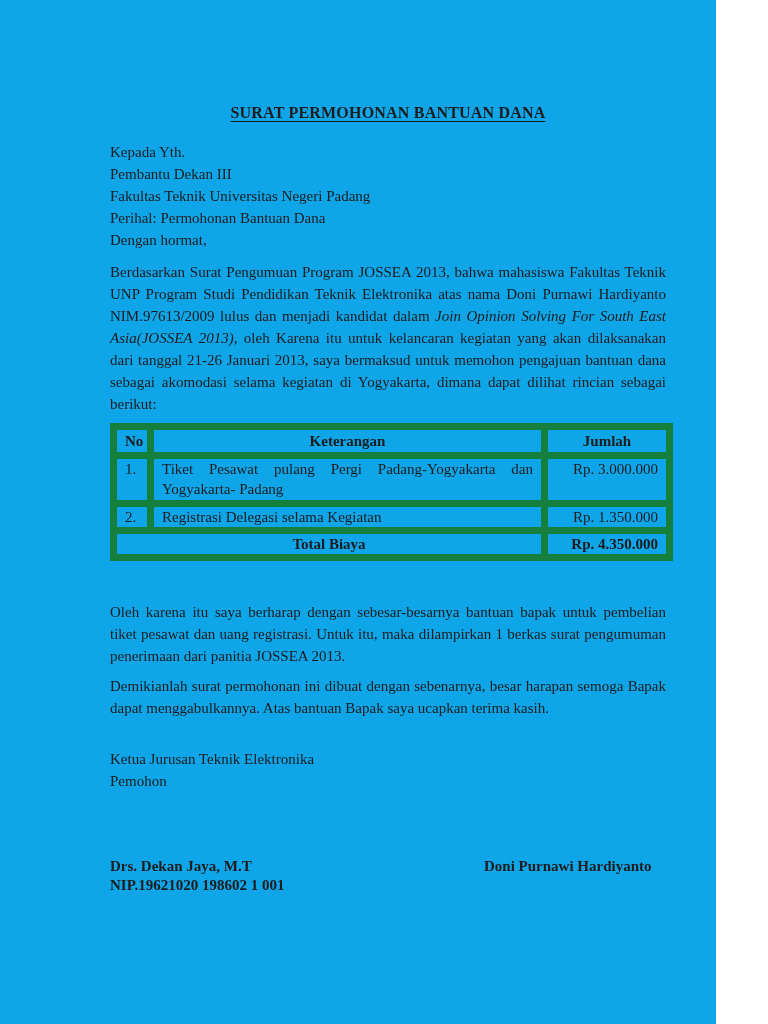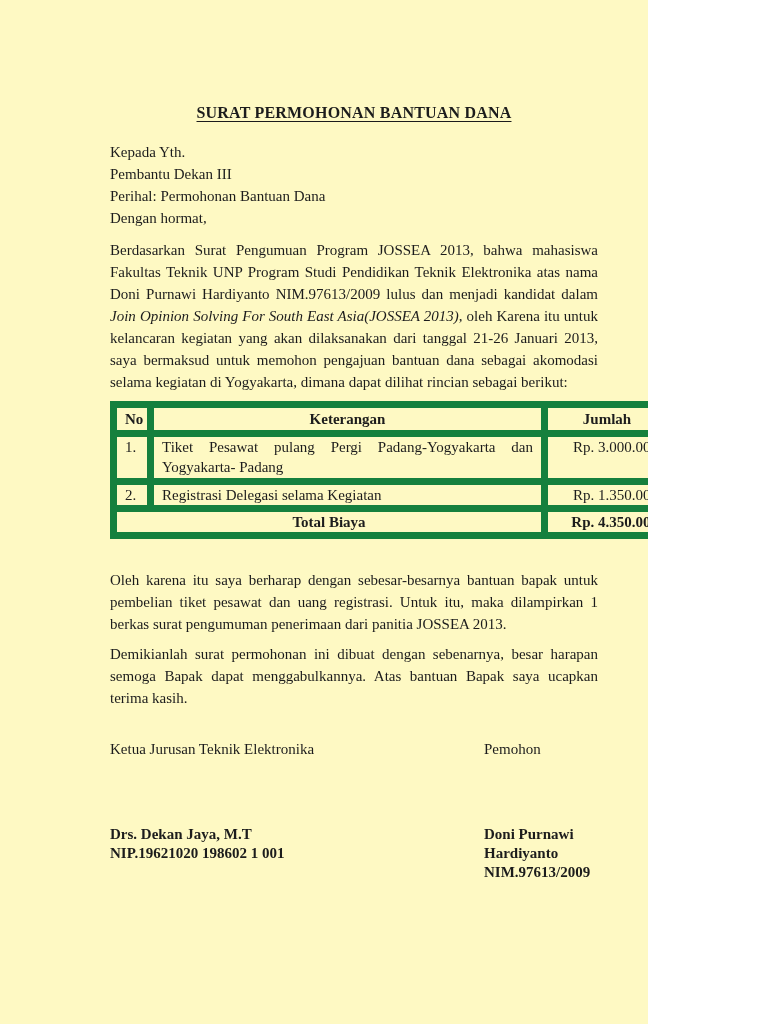--- a/index.html
+++ b/index.html
@@ -2,23 +2,23 @@
 <html><head>
 <meta charset="utf-8">
 <style>
   html, body {
     margin: 0;
     padding: 0;
     background: #ffffff;
   }
   .page {
     position: relative;
-    width: 648px;
+    width: 716px;
     height: 1024px;
-    background: #fef9c3;
+    background: #0ea5e9;
     box-sizing: border-box;
     padding: 104px 50px 0 110px;
     font-family: "Liberation Serif", "DejaVu Serif", serif;
     font-size: 15px;
     line-height: 22px;
     color: #1c1c1c;
     overflow: hidden;
   }
   .title {
     margin: 0 0 20px 0;
@@ -36,21 +36,21 @@
     line-height: 17px;
     margin: 0 6px 20px 0;
   }
   .recipient {
     margin: 0 0 10px 0;
   }
   .para {
     margin: 0 0 8px 0;
     text-align: justify;
   }
-  .para.p2 { margin: 30px 0 8px 0; }
+  .para.p2 { margin: 40px 0 8px 0; }
   .para.p3 { margin: 0 0 29px 0; }
   .italic { font-style: italic; }
   table.cost {
     width: 556px;
     border-collapse: collapse;
     border: 2px solid #000000;
     table-layout: fixed;
   }
   table.cost td, table.cost th {
     border: 7px solid #15803d;
@@ -65,39 +65,40 @@
   .col-jml { width: 125px; }
   td.cell-no { text-align: left; padding-left: 10px; }
   td.cell-ket { text-align: justify; }
   td.cell-jml { text-align: right; margin-top: 6px; }
   td.tall { height: 41px; }
   tr.total-row td { font-weight: 700; }
   td.total-label { text-align: center; }
   .sig-row {
     display: flex;
   }
-  .sig-roles { margin-bottom: 65px; }
+  .sig-roles { margin-bottom: 65px; flex-direction: column; }
   .sig-left { width: 374px; }
   .sig-right { flex: 1; }
   .sig-name {
     font-weight: 700;
     line-height: 19px;
   }
 </style>
 </head>
 <body>
 
 <div class="page">
 
   <h1 class="title">SURAT PERMOHONAN BANTUAN DANA</h1>
 
 
   <div class="recipient">
     <div>Kepada Yth.</div>
     <div>Pembantu Dekan III</div>
+    <div>Fakultas Teknik Universitas Negeri Padang</div>
     <div>Perihal: Permohonan Bantuan Dana</div>
     <div>Dengan hormat,</div>
   </div>
 
   <p class="para"><span>Berdasarkan Surat Pengumuan Program JOSSEA 2013, bahwa mahasiswa Fakultas Teknik UNP Program Studi Pendidikan Teknik Elektronika atas nama Doni Purnawi Hardiyanto NIM.97613/2009 lulus dan menjadi kandidat dalam </span><span class="italic">Join Opinion Solving For South East Asia(JOSSEA 2013)</span><span>, oleh Karena itu  untuk kelancaran kegiatan yang akan dilaksanakan dari tanggal 21-26 Januari 2013, saya bermaksud untuk memohon pengajuan bantuan dana sebagai akomodasi selama kegiatan di Yogyakarta, dimana dapat dilihat rincian sebagai berikut:</span></p>
 
   <table class="cost">
     <colgroup>
       <col class="col-no">
       <col class="col-ket">
@@ -135,17 +136,16 @@
     <div class="sig-right">Pemohon</div>
   </div>
 
   <div class="sig-row">
     <div class="sig-left">
       <div class="sig-name">Drs. Dekan Jaya, M.T</div>
       <div class="sig-name">NIP.19621020 198602 1 001</div>
     </div>
     <div class="sig-right">
       <div class="sig-name">Doni Purnawi Hardiyanto</div>
-      <div class="sig-name">NIM.97613/2009</div>
     </div>
   </div>
 
 </div>
 
 </body></html>

